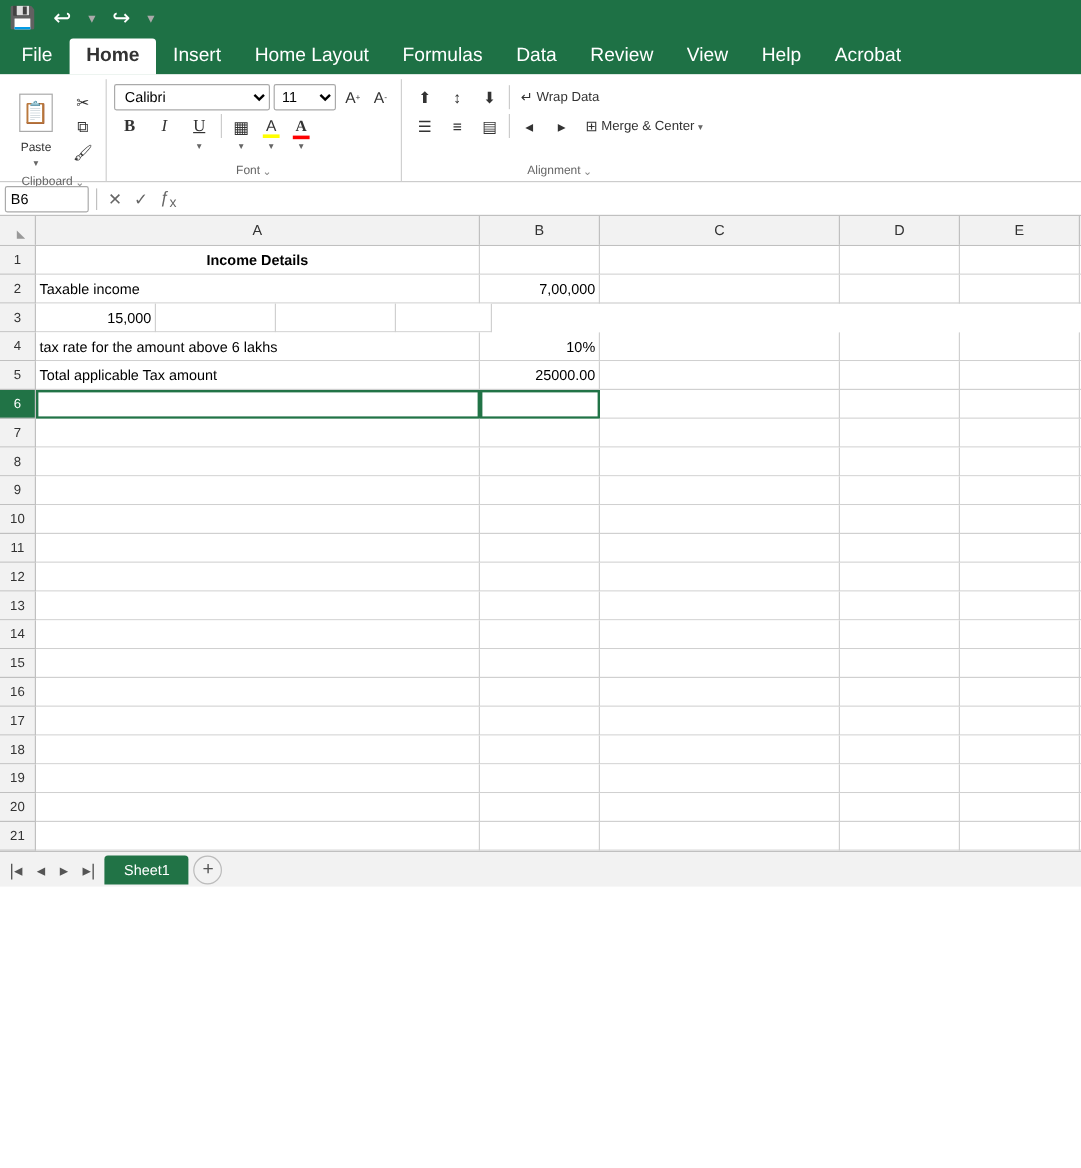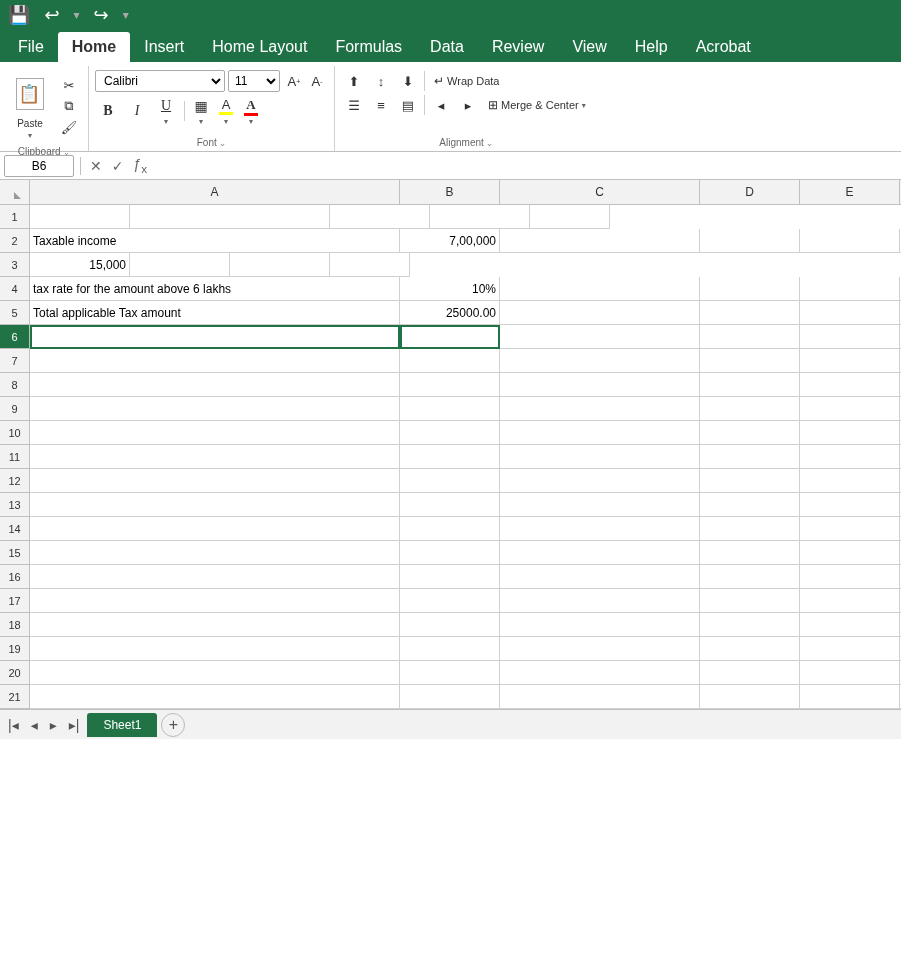--- a/index.html
+++ b/index.html
@@ -117,21 +117,21 @@
 
     
     .font-group .ribbon-group-content {
       flex-direction: column;
       align-items: flex-start;
       gap: 3px;
       padding: 2px 0;
     }
     .font-row {
       display: flex;
-      align-items: center;
+      align-items: flex-start;
       gap: 3px;
     }
     .font-select {
       width: 130px;
       height: 22px;
       font-size: 12px;
       border: 1px solid #aaa;
       border-radius: 2px;
       padding: 0 4px;
       background: white;
@@ -244,21 +244,20 @@
       padding: 0 4px;
       gap: 4px;
     }
     .cell-ref {
       width: 70px;
       height: 22px;
       border: 1px solid #aaa;
       border-radius: 2px;
       font-size: 12px;
       padding: 0 4px;
-      text-align: center;
     }
     .formula-bar-sep {
       width: 1px;
       height: 18px;
       background: #c0c0c0;
       margin: 0 2px;
     }
     .formula-bar-btn {
       background: none;
       border: none;
@@ -603,20 +602,21 @@
       <div class="row-header">17</div>
       <div class="row-header">18</div>
       <div class="row-header">19</div>
       <div class="row-header">20</div>
       <div class="row-header">21</div>
     </div>
 
     <div class="sheet-grid">
 
       <div class="grid-row">
+        <div class="grid-cell header-bold" style="width:370px; min-width:370px; font-weight:bold; justify-content:center;">Income Details</div>
         <div class="grid-cell" style="width:100px; min-width:100px;"></div>
         <div class="grid-cell" style="width:200px; min-width:200px;"></div>
         <div class="grid-cell" style="width:100px; min-width:100px;"></div>
         <div class="grid-cell" style="width:100px; min-width:100px;"></div>
         <div class="grid-cell" style="width:80px; min-width:80px;"></div>
       </div>
 
       <div class="grid-row">
         <div class="grid-cell" style="width:370px; min-width:370px;">Taxable income</div>
         <div class="grid-cell right-align" style="width:100px; min-width:100px; justify-content:flex-end;">7,00,000</div>

